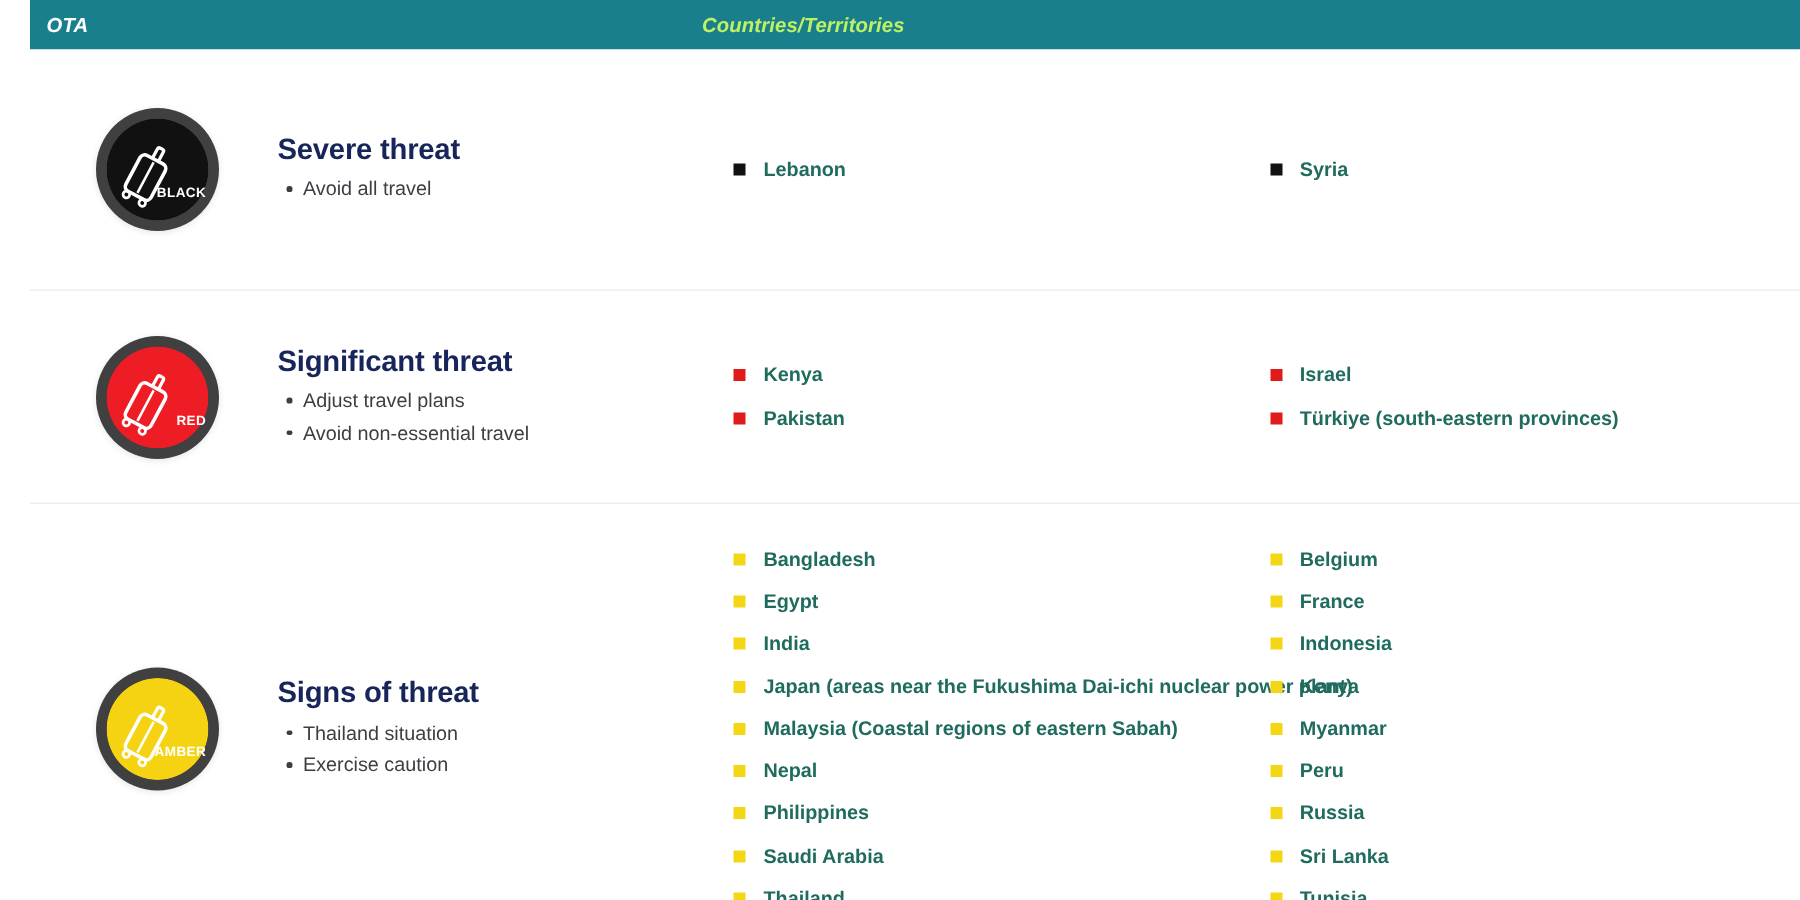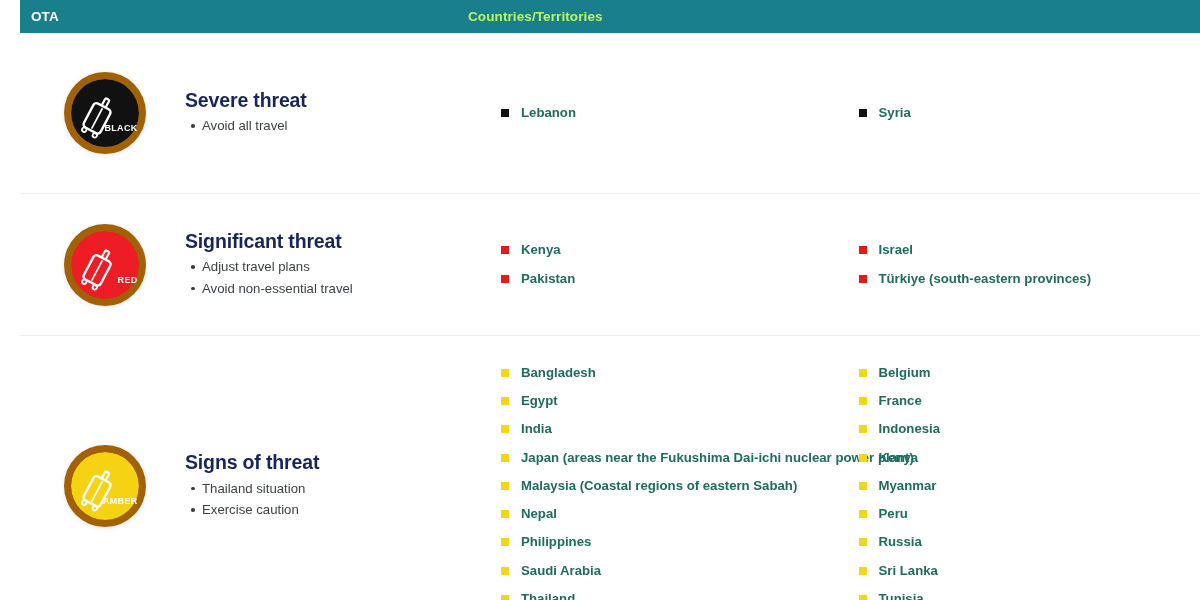--- a/index.html
+++ b/index.html
@@ -24,20 +24,21 @@
   .table-header {
     position: absolute;
     left: 20px;
     top: 0;
     right: 0;
     height: 33px;
     background: #197F8C;
     color: #ffffff;
     display: flex;
     align-items: center;
+    font-style: italic;
   }
   .th-ota {
     position: absolute;
     left: 11px;
     font-size: 13.5px;
     font-weight: bold;
     letter-spacing: .1px;
     color: #ffffff;
   }
   .th-countries {
@@ -78,21 +79,21 @@
     align-items: center;
     justify-content: center;
     padding-left: 4px;
     box-sizing: border-box;
   }
   .badge {
     position: relative;
     width: 82px;
     height: 82px;
     border-radius: 50%;
-    background: #a16207;
+    background: #404040;
     box-shadow: 0 0 0 0px #ffffff, 0 1px 5px rgba(0,0,0,.10);
     display: flex;
     align-items: center;
     justify-content: center;
   }
   .badge .disc {
     width: 68px;
     height: 68px;
     border-radius: 50%;
     display: block;
@@ -154,21 +155,21 @@
   .countries-cell {
     flex: 1;
     display: flex;
     box-sizing: border-box;
   }
   .country-col {
     width: 50%;
     box-sizing: border-box;
   }
   .country-col ul {
-    margin: 16px;
+    margin: 4px;
     padding: 0;
     list-style: none;
   }
   .country-col li {
     position: relative;
     padding-left: 20px;
     font-size: 13.2px;
     font-weight: bold;
     color: #1F6B5E;
     line-height: 28.2px;

